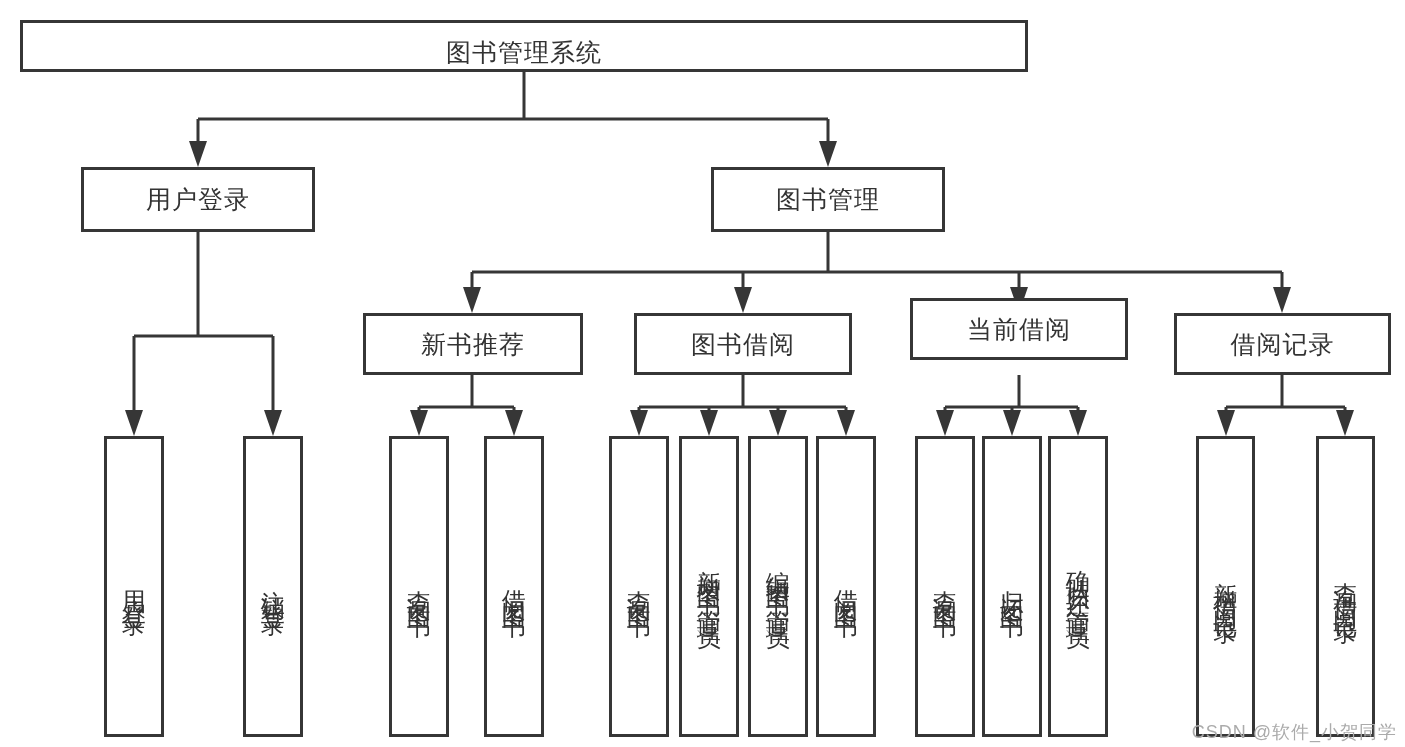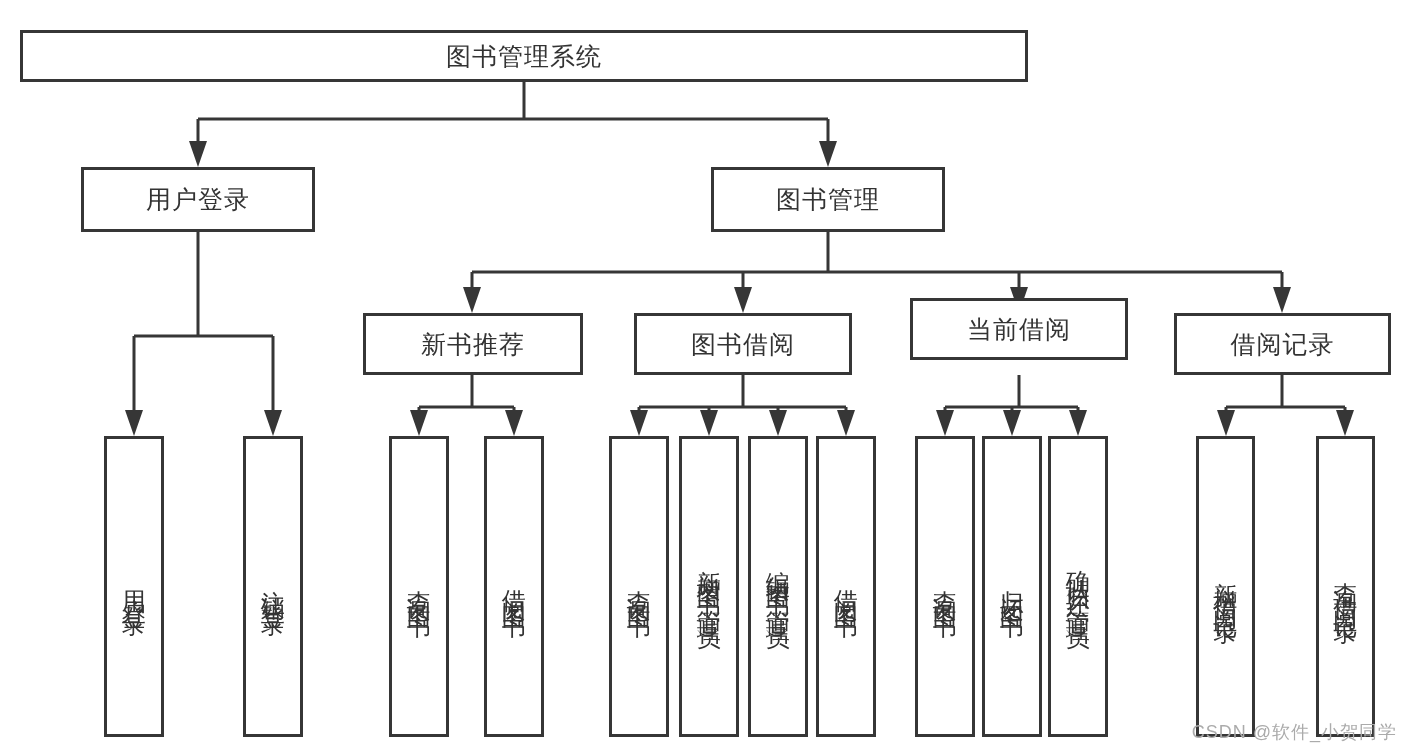--- a/index.html
+++ b/index.html
@@ -95,21 +95,21 @@
       <polygon points="769,410 787,410 778,436"></polygon>
       <polygon points="837,410 855,410 846,436"></polygon>
       <polygon points="936,410 954,410 945,436"></polygon>
       <polygon points="1003,410 1021,410 1012,436"></polygon>
       <polygon points="1069,410 1087,410 1078,436"></polygon>
       <polygon points="1217,410 1235,410 1226,436"></polygon>
       <polygon points="1336,410 1354,410 1345,436"></polygon>
     </g>
   </svg>
 
-  <div class="node" style="left:20px; top:30px; width:1008px; height:52px;">
+  <div class="node" style="left:20px; top:20px; width:1008px; height:52px;align-items:flex-end;">
     <span class="h-label">图书管理系统</span>
   </div>
 
   <div class="node" style="left:81px; top:167px; width:234px; height:65px;">
     <span class="h-label">用户登录</span>
   </div>
   <div class="node" style="left:711px; top:167px; width:234px; height:65px;">
     <span class="h-label">图书管理</span>
   </div>
 

